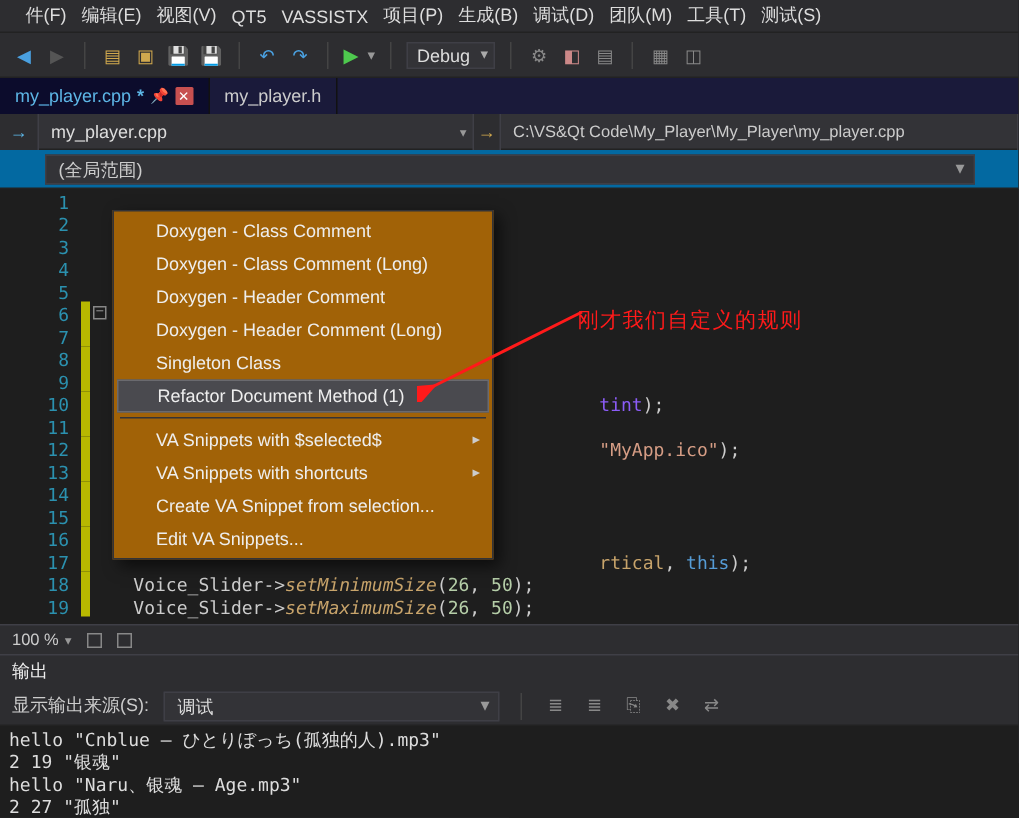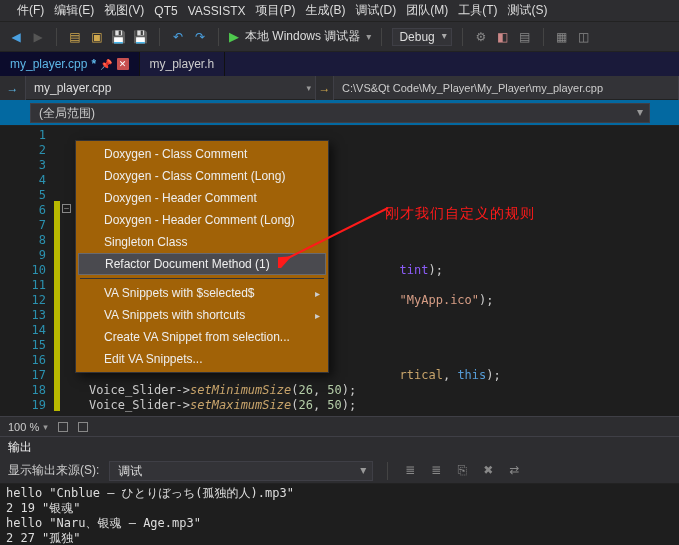--- a/index.html
+++ b/index.html
@@ -120,21 +120,21 @@
   .zoombar .sq { width: 10px; height: 10px; border: 1px solid #888; margin-left: 10px; display: inline-block; }
   .output-title {
     height: 22px; background: #2d2d30; color: #eee; padding: 2px 8px;
     border-top: 1px solid #3f3f46; font-size: 12px;
   }
   .output-toolbar {
     height: 26px; background: #2d2d30; display: flex; align-items: center; gap: 10px;
     padding: 0 8px; border-bottom: 1px solid #222;
   }
   .out-combo {
-    width: 264px; height: 20px; background: #333337; border: 1px solid #3f3f46;
+    width: 224px; height: 20px; background: #333337; border: 1px solid #3f3f46;
     color: #ddd; padding: 1px 8px; position: relative; font-size: 12px;
   }
   .out-combo::after { content: "▾"; position: absolute; right: 6px; color: #999; }
   .out-icon { width: 16px; height: 16px; color: #888; font-size: 12px; text-align: center; }
   .output-body {
     flex: 1; background: #1e1e1e; color: #ddd; padding: 2px 6px;
     font-family: Consolas, "Microsoft YaHei", monospace; font-size: 12px; line-height: 15px;
     white-space: pre;
   }
 </style>
@@ -161,21 +161,20 @@
   <span class="tb-sep"></span>
   <span class="tb-icon" style="color:#d0a84e">▤</span>
   <span class="tb-icon" style="color:#d0a84e">▣</span>
   <span class="tb-icon" style="color:#7a5fbf">💾</span>
   <span class="tb-icon" style="color:#7a5fbf">💾</span>
   <span class="tb-sep"></span>
   <span class="tb-icon" style="color:#4aa0e0">↶</span>
   <span class="tb-icon" style="color:#4aa0e0">↷</span>
   <span class="tb-sep"></span>
   <span class="tb-play">▶</span>
-  <span class="tb-text">本地 Windows 调试器</span>
   <span style="color:#999;font-size:10px">▾</span>
   <span class="tb-sep"></span>
   <span class="tb-combo">Debug</span>
   <span class="tb-sep"></span>
   <span class="tb-icon" style="color:#888">⚙</span>
   <span class="tb-icon" style="color:#c88">◧</span>
   <span class="tb-icon" style="color:#888">▤</span>
   <span class="tb-sep"></span>
   <span class="tb-icon" style="color:#888">▦</span>
   <span class="tb-icon" style="color:#888">◫</span>

